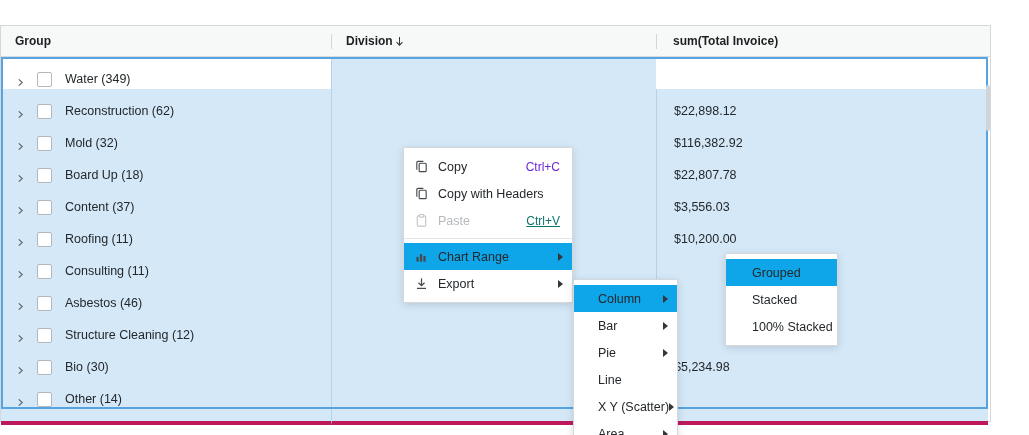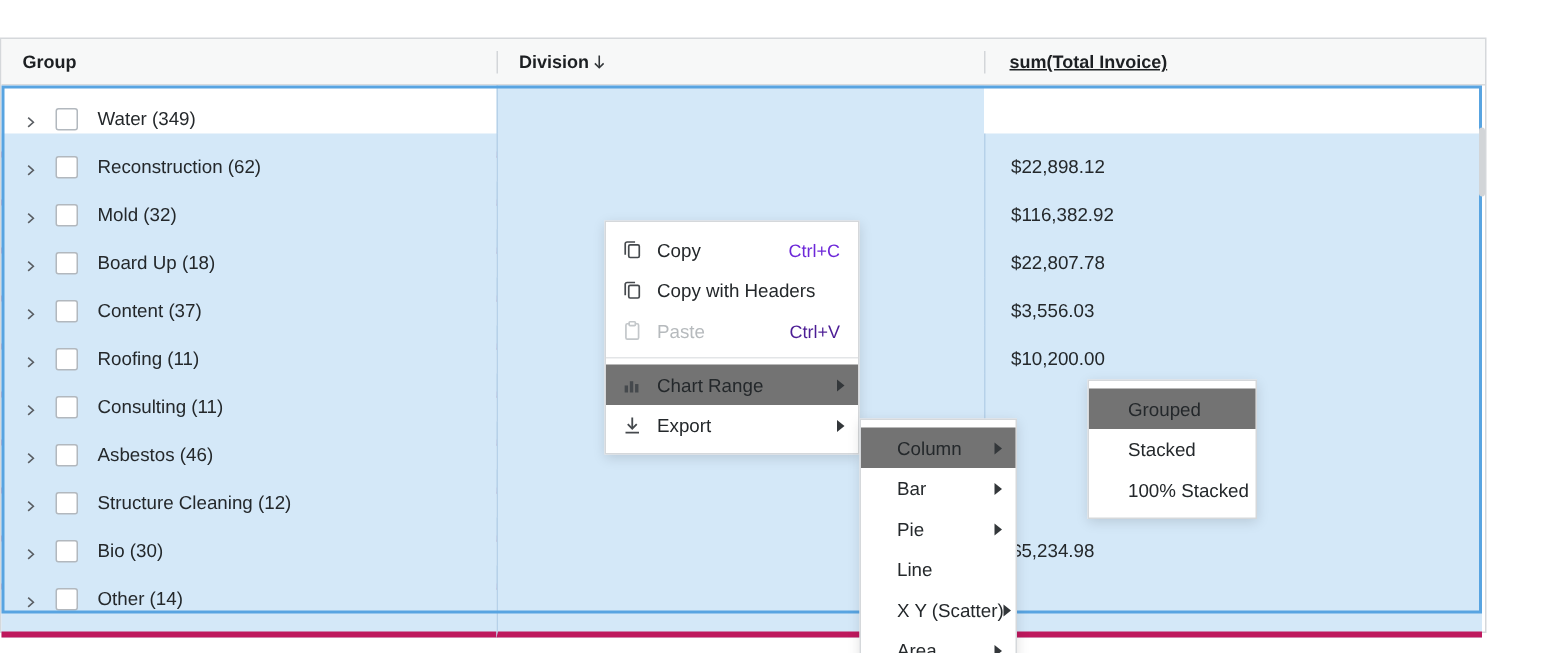--- a/index.html
+++ b/index.html
@@ -5,21 +5,21 @@
   html,body{margin:0;padding:0;width:1029px;height:435px;background:#ffffff;overflow:hidden;
     font-family:"Liberation Sans",sans-serif;-webkit-font-smoothing:antialiased;}
   
   .grid{position:absolute;left:0;top:25px;width:991px;height:397px;
     border:1px solid #d5d8db;background:#fff;box-sizing:border-box;}
   .grid-header{position:relative;display:flex;height:31px;background:#f7f8f8;
     border-bottom:1px solid #d8dbde;box-sizing:border-box;}
   .hcell{display:flex;align-items:center;font-size:12px;font-weight:700;color:#1d2023;box-sizing:border-box;}
   .hcell.group{width:330px;padding-left:14px;}
   .hcell.division{width:325px;padding-left:15px;gap:0;}
-  .hcell.sum{width:332px;padding-left:17px;text-decoration:underline;}
+  .hcell.sum{width:332px;padding-left:17px;}
   .hsep{position:absolute;top:8px;width:1px;height:15px;background:#d3d6d9;}
   .hsep.s1{left:330px}.hsep.s2{left:655px}
   .grid-body{position:relative;height:352px;}
   .row{display:flex;height:32px;}
   .cell{box-sizing:border-box;background:#d4e8f8;border-bottom:4px solid #be185d;height:48px;}
   .cell.group{width:330px;display:flex;align-items:center;padding-left:14px;}
   .cell.division{width:325px;border-left:1px solid rgba(125,165,205,.35);}
   .cell.sum{width:332px;display:flex;align-items:center;padding-left:17px;
     border-left:1px solid rgba(125,165,205,.35);font-size:12.5px;color:#24282b;}
   .cell.focus{background:#ffffff;}
@@ -30,27 +30,27 @@
   .range-border{position:absolute;left:0;top:0;width:987px;height:352px;
     border:2px solid #58a4e1;box-sizing:border-box;pointer-events:none;}
   .vthumb{position:absolute;right:0px;top:28px;width:4px;height:46px;background:#d2d5d8;border-radius:2px;}
   
   .menu{position:absolute;background:#ffffff;border:1px solid #d5d8db;
     box-shadow:0 2px 8px rgba(0,0,0,.13);padding:5px 0;box-sizing:border-box;z-index:10;}
   .menu.m-context{left:403px;top:147px;width:170px;}
   .menu.m-chart{left:573px;top:247px;width:105px;z-index:11;margin-top:32px;}
   .menu.m-variant{left:677px;top:253px;width:113px;z-index:12;margin-left:48px;}
   .mi{height:27px;display:flex;align-items:center;font-size:12.5px;color:#24282b;cursor:pointer;}
-  .mi.active{background:#737373;}
+  .mi.active{background:#0ea5e9;}
   .mi.disabled{color:#b6babd;}
   .mi-icon{width:15px;height:15px;margin:0 9px 0 10px;flex:none;color:#45494d;}
   .mi.disabled .mi-icon{color:#c3c7ca;}
   .mi-label{flex:1;white-space:nowrap;}
   .mi-short{margin-right:12px;color:#6d28d9;font-size:12px;}
-  .mi.disabled .mi-short{color:#4c1d95;}
+  .mi.disabled .mi-short{color:#0f766e;text-decoration:underline;}
   .mi-arrow{margin-right:9px;width:0;height:0;flex:none;
     border-top:4px solid transparent;border-bottom:4px solid transparent;border-left:5px solid #33373a;}
   .menu.plain .mi{padding-left:24px;}
   .menu.m-variant .mi{padding-left:26px;}
   .msep{height:1px;background:#e3e5e7;margin:4px 0;}
 </style>
 </head>
 <body>
 
 <div class="grid">

